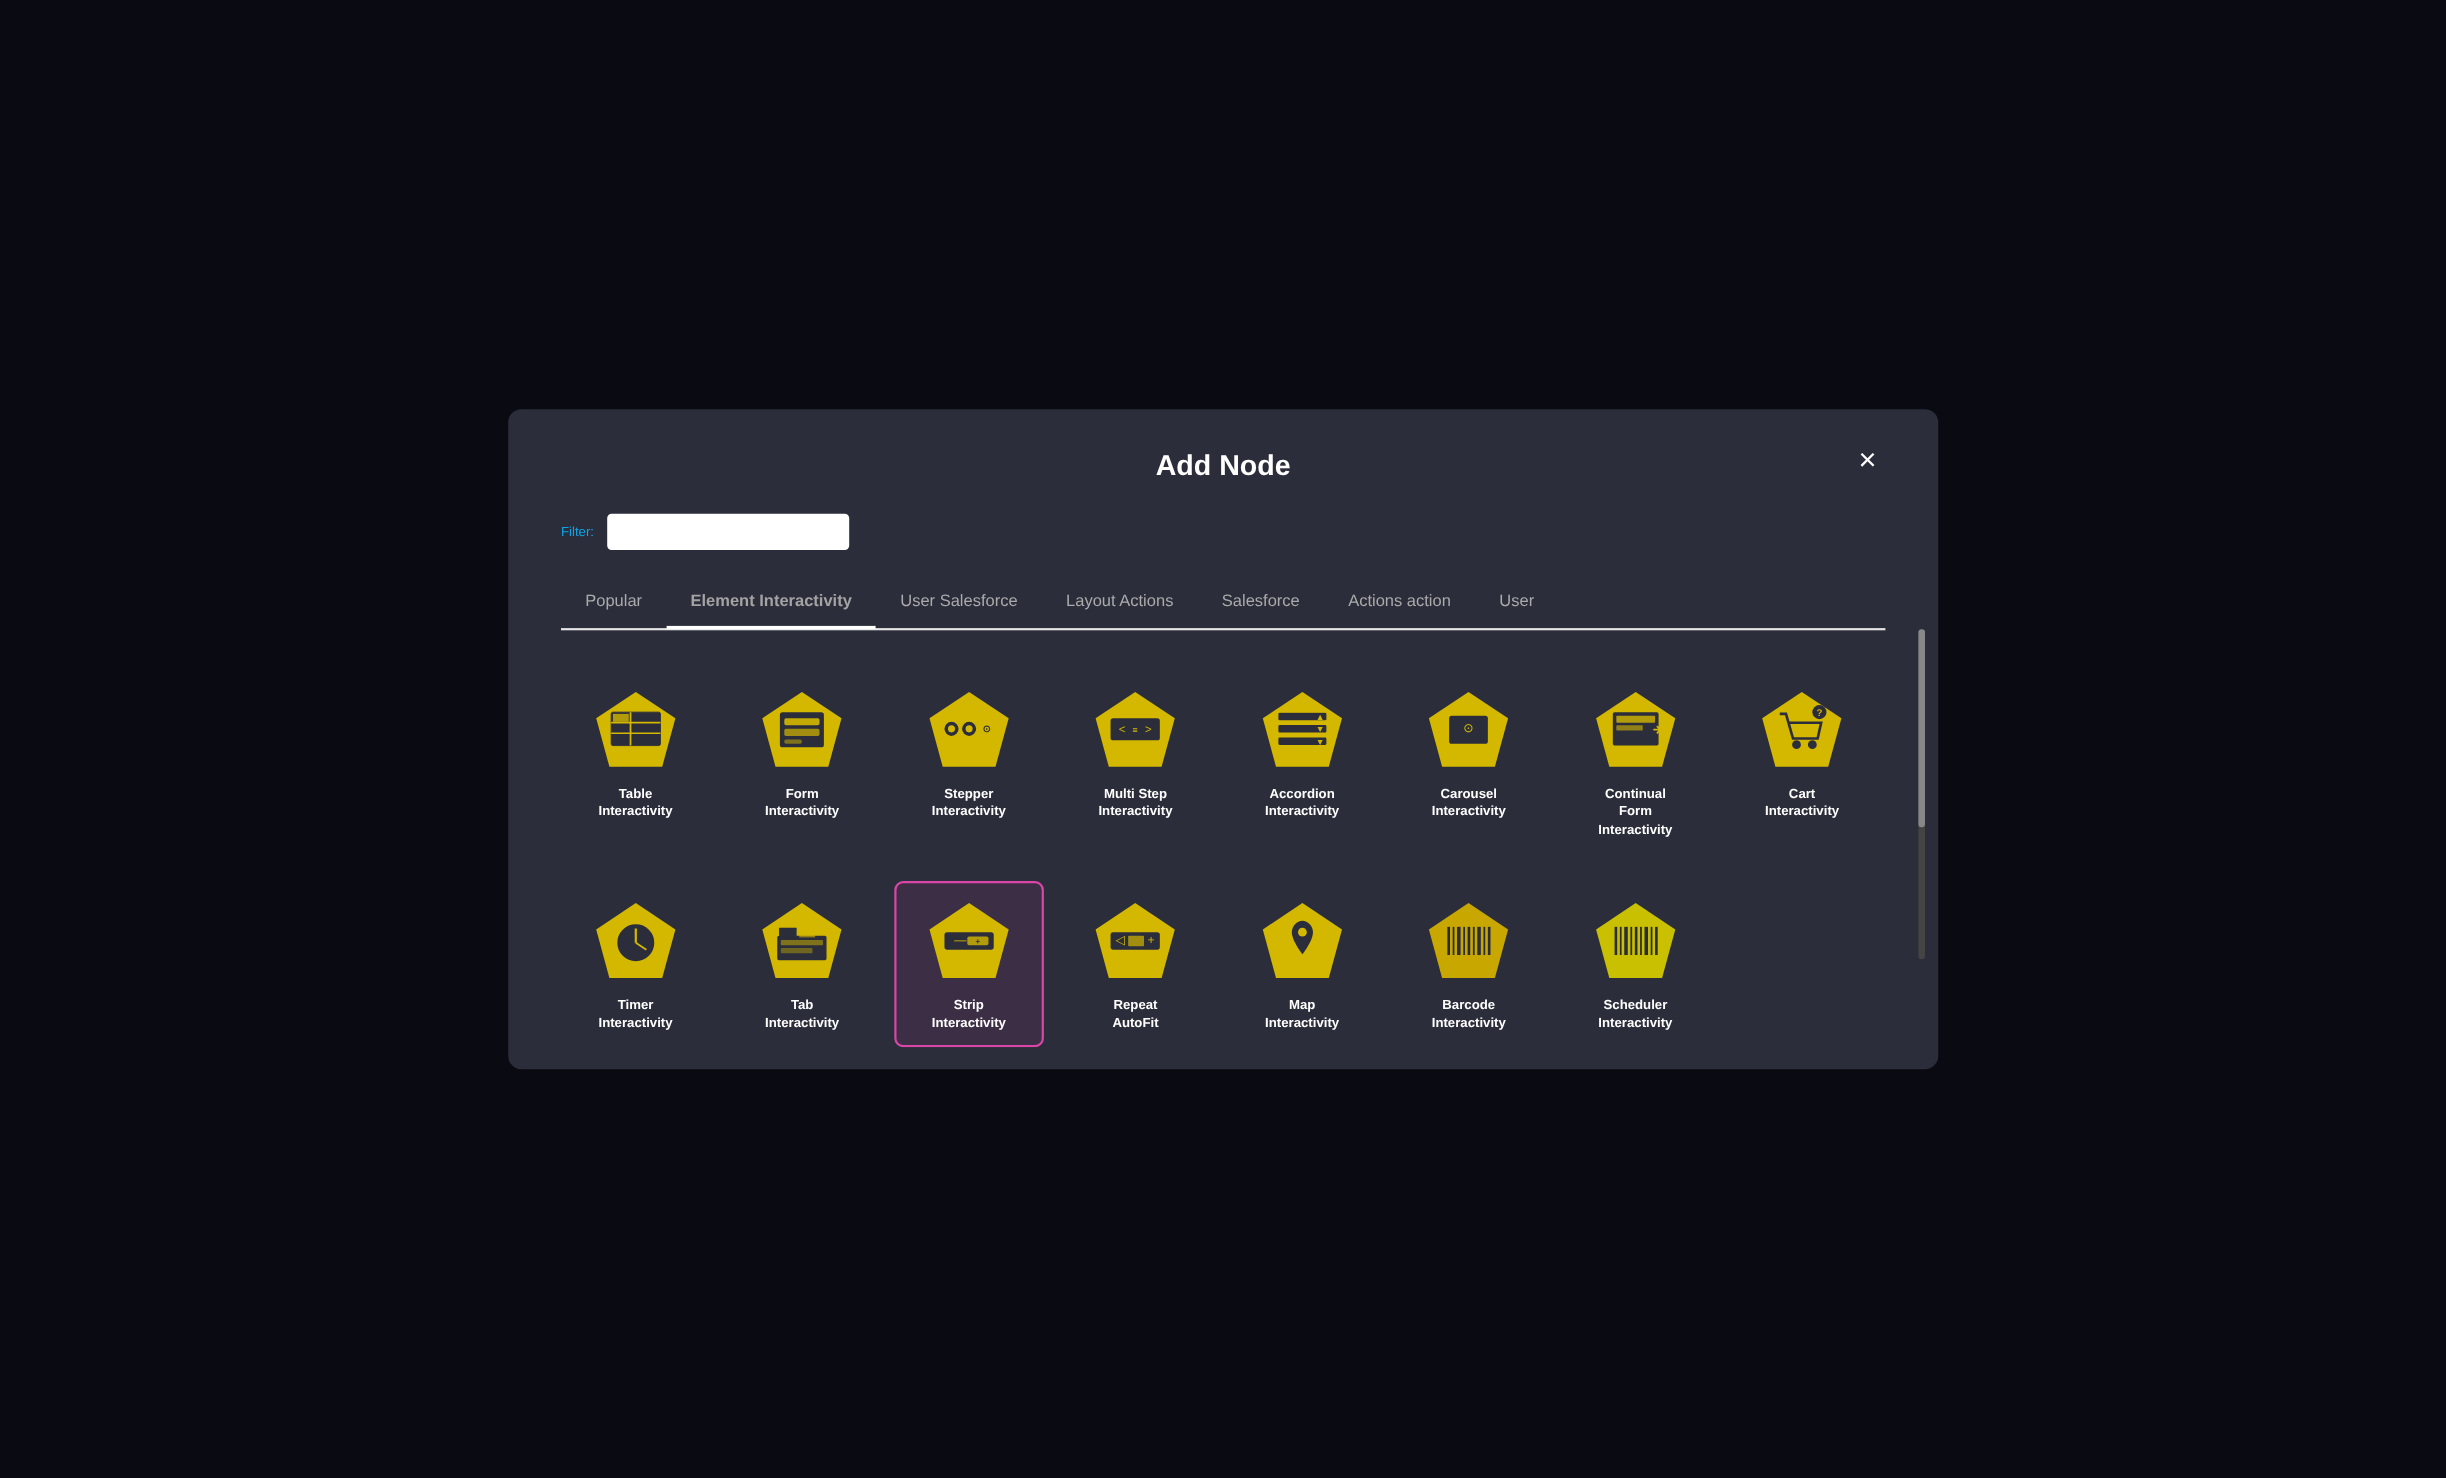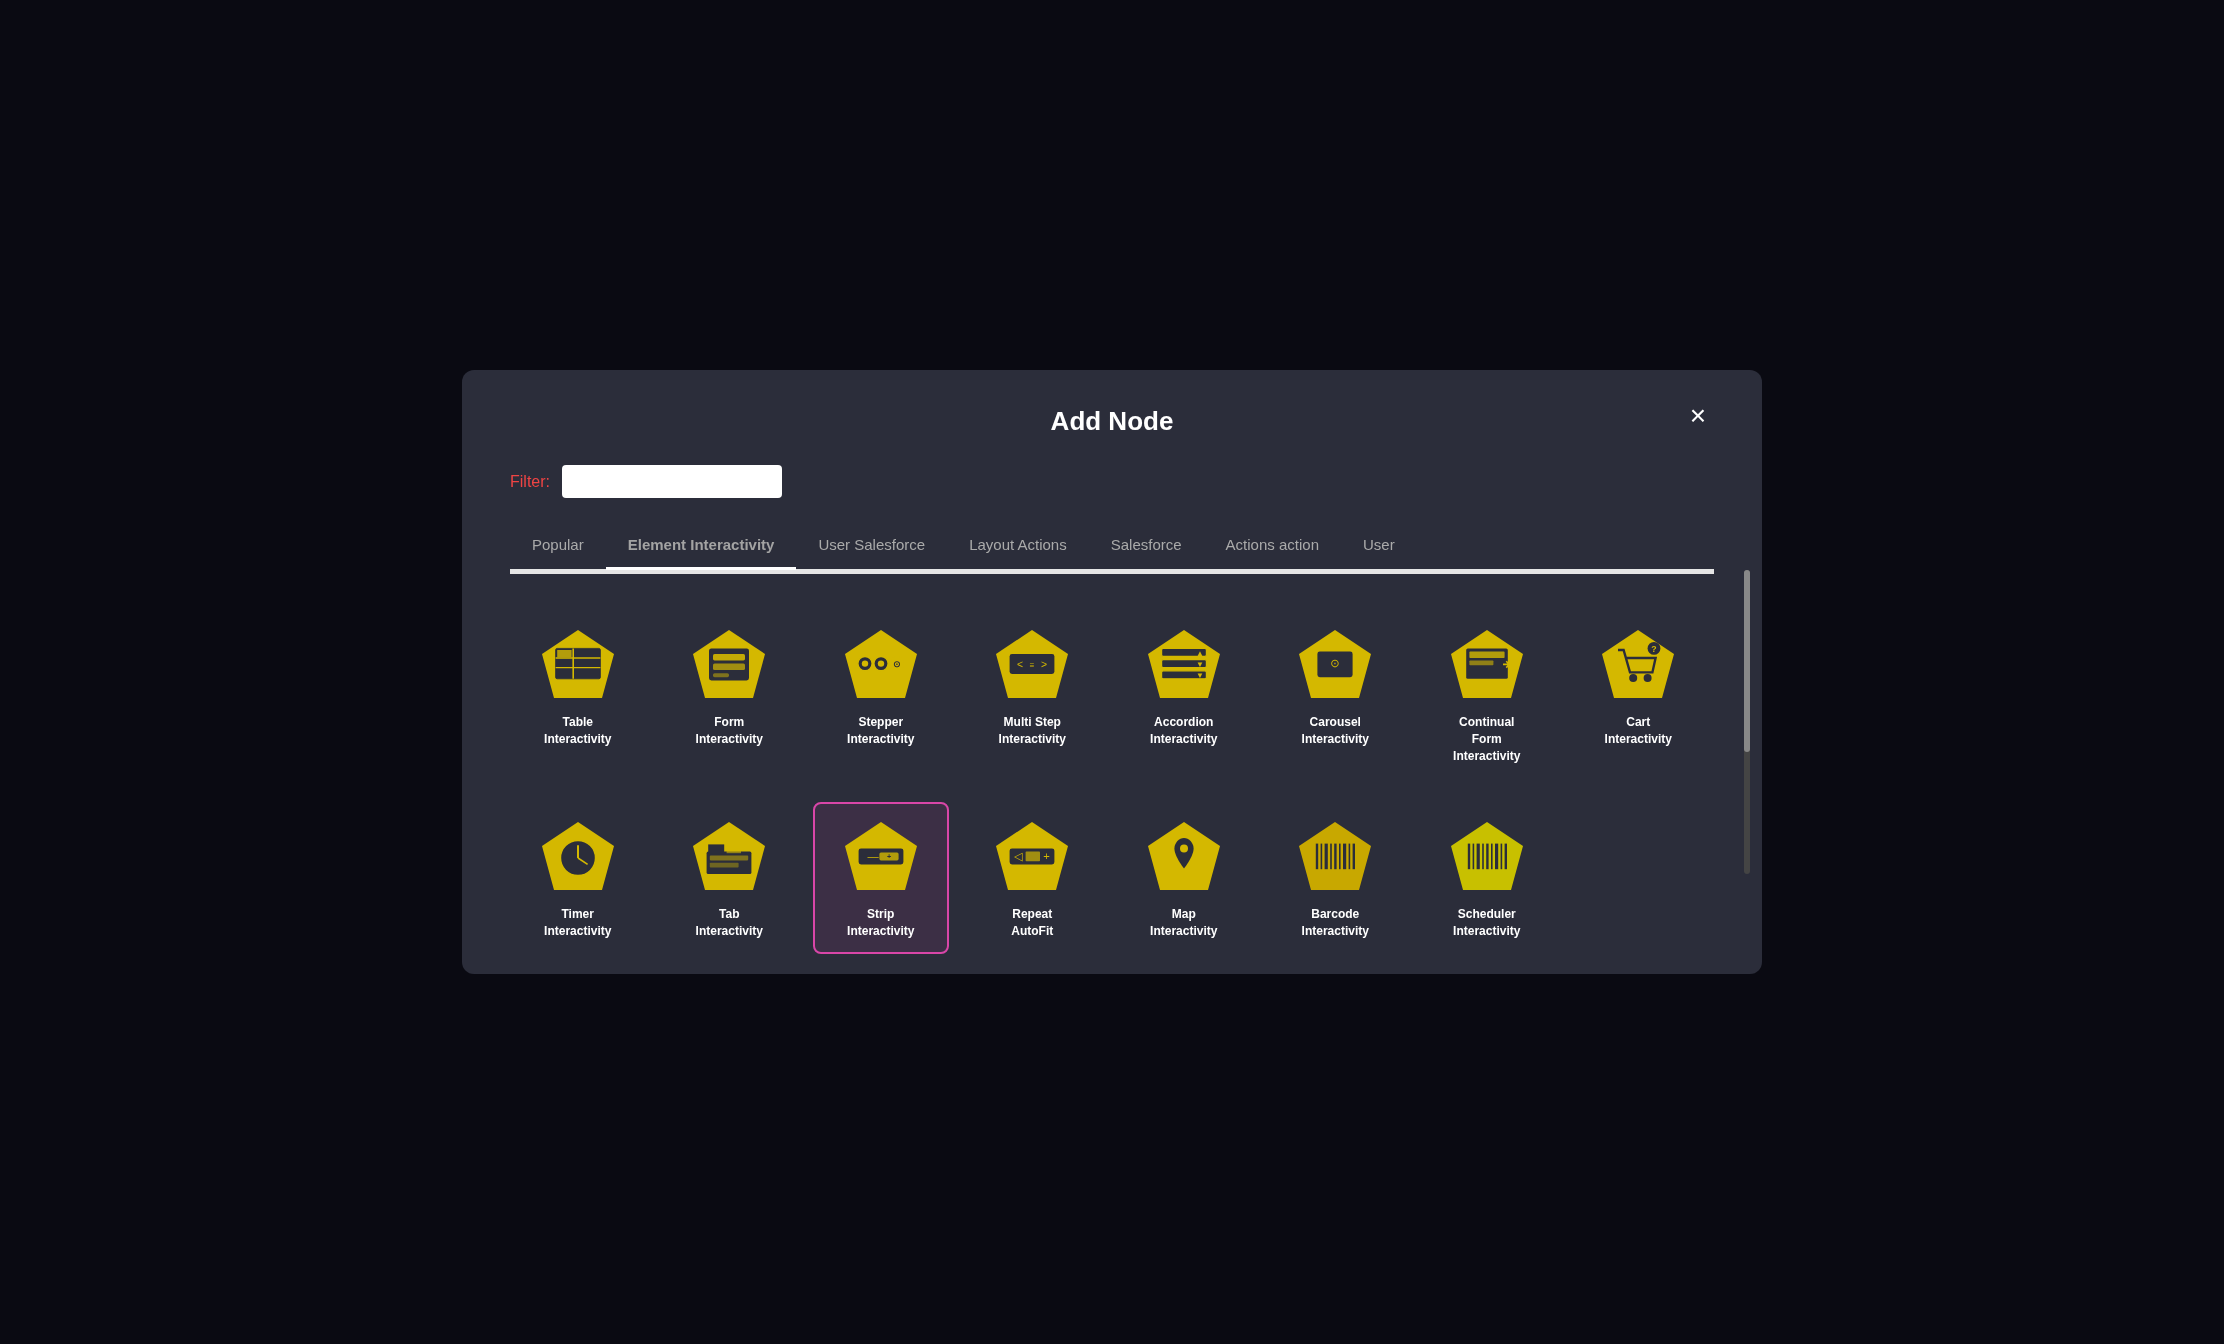--- a/index.html
+++ b/index.html
@@ -56,37 +56,37 @@
       line-height: 1;
       padding: 4px 8px;
     }
     .filter-row {
       display: flex;
       align-items: center;
       gap: 12px;
       margin-bottom: 28px;
     }
     .filter-label {
-      color: #ef4444;
-      font-size: 16px;
+      color: #0ea5e9;
+      font-size: 12px;
     }
     .filter-input {
       background: #fff;
       border: none;
       border-radius: 4px;
       padding: 8px 14px;
       font-size: 15px;
       width: 220px;
       outline: none;
       color: #333;
     }
     .tabs {
       display: flex;
       gap: 0;
-      border-bottom: 5px solid #e5e5e5;
+      border-bottom: 2px solid #e5e5e5;
       margin-bottom: 36px;
     }
     .tab {
       padding: 10px 22px 14px;
       font-size: 15px;
       color: #aaa;
       cursor: pointer;
       border-bottom: 3px solid transparent;
       margin-bottom: -1px;
       white-space: nowrap;

